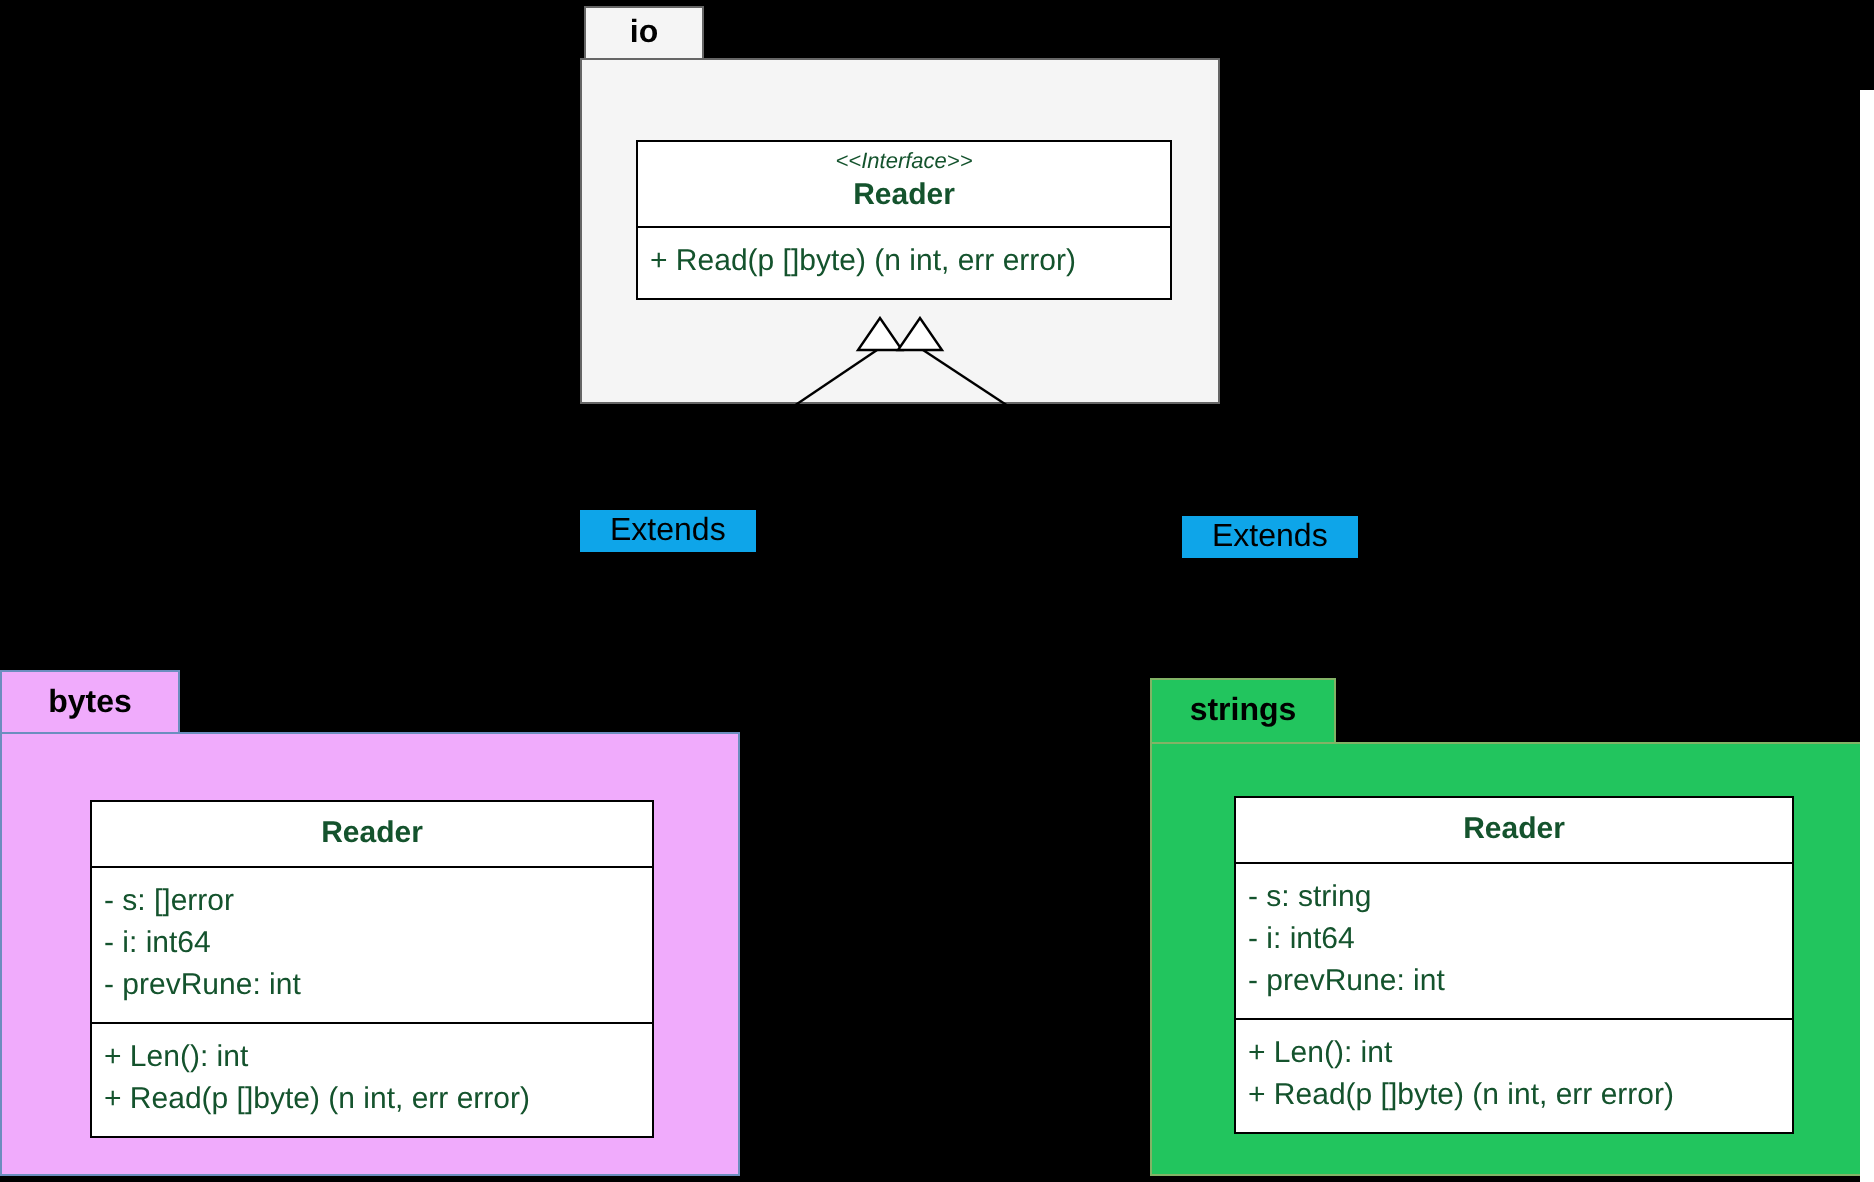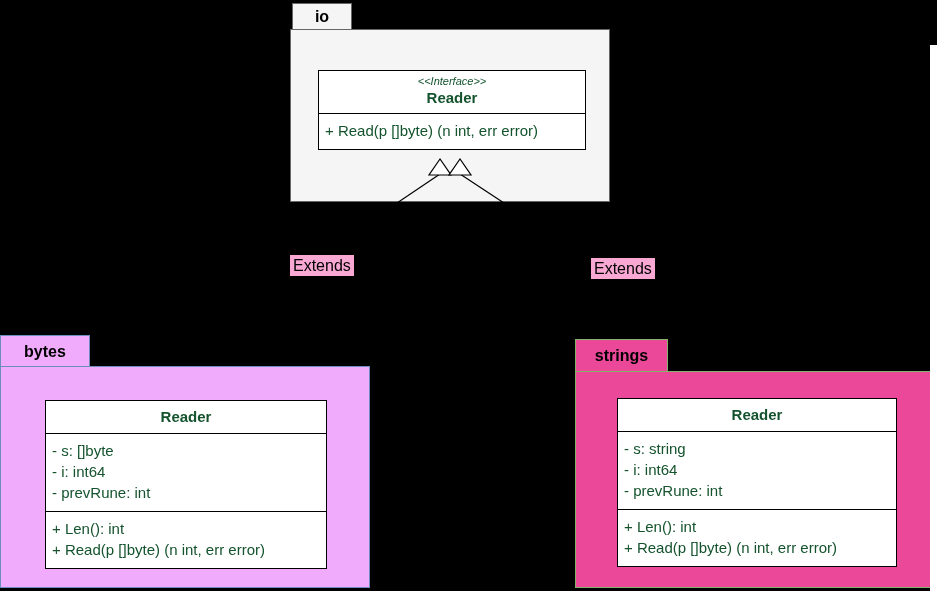--- a/index.html
+++ b/index.html
@@ -16,21 +16,21 @@
     display:flex;align-items:center;justify-content:center;
     font-weight:bold;font-size:16px;color:#000;
     box-sizing:border-box;
   }
   .pkg-body{
     position:absolute;
     box-sizing:border-box;
   }
   .io .pkg-tab,.io .pkg-body{background:#f5f5f5;border:1px solid #666666;}
   .bytes .pkg-tab,.bytes .pkg-body{background:#f0abfc;border:1px solid #6c8ebf;}
-  .strings .pkg-tab,.strings .pkg-body{background:#ec4899;border:1px solid #82b366;align-items:center;}
+  .strings .pkg-tab,.strings .pkg-body{background:#22c55e;border:1px solid #82b366;align-items:center;}
   .pkg-tab{border-bottom:none !important;}
 
   
   .uml-class{
     position:absolute;
     background:#ffffff;
     border:1px solid #000000;
     box-sizing:border-box;
     color:#14532d;
   }
@@ -54,24 +54,24 @@
     font-size:15px;
     line-height:21px;
     text-align:left;
   }
   .uml-section.with-rule{border-bottom:1px solid #000;}
   .uml-row{white-space:nowrap;}
 
   
   .edge-label{
     position:absolute;
-    background:#f9a8d4;
+    background:#0ea5e9;
     color:#000000;
     font-size:16px;
-    padding:1px 3px;
+    padding:1px 15px;
     line-height:19px;
   }
 
   
   .arrows{position:absolute;left:290px;top:158px;width:320px;height:45px;}
 
   
   .scrollbar{
     position:absolute;
     right:0;top:45px;
@@ -115,21 +115,21 @@
     <div class="pkg-tab" style="left:0px;top:335px;width:90px;height:32px;">
       <span>bytes</span>
     </div>
     <div class="pkg-body" style="left:0px;top:366px;width:370px;height:222px;"></div>
 
     <div class="uml-class" style="left:45px;top:400px;width:282px;">
       <div class="uml-head" style="padding:6px 2px;">
         <div class="uml-name">Reader</div>
       </div>
       <div class="uml-section with-rule">
-        <div class="uml-row">- s: []byte</div>
+        <div class="uml-row">- s: []error</div>
         <div class="uml-row">- i: int64</div>
         <div class="uml-row">- prevRune: int</div>
       </div>
       <div class="uml-section">
         <div class="uml-row">+ Len(): int</div>
         <div class="uml-row">+ Read(p []byte) (n int, err error)</div>
       </div>
     </div>
   </div>
 

